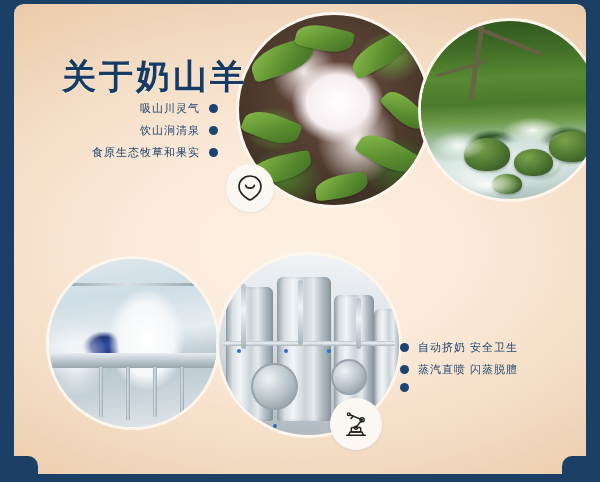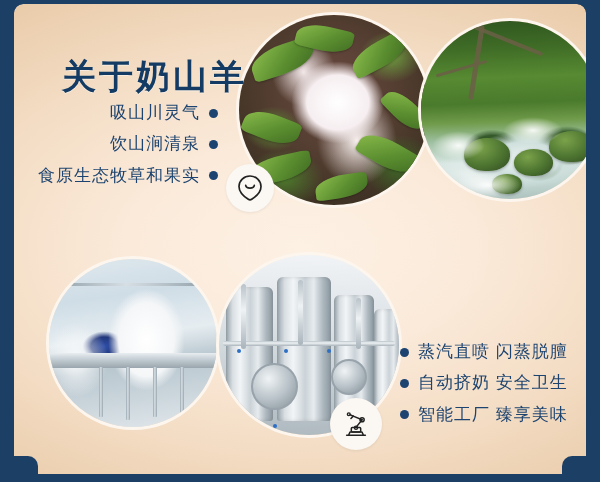--- a/index.html
+++ b/index.html
@@ -213,21 +213,21 @@
   #bullets-top    { right: 368px; top: 96px; align-items: flex-end; }
   #bullets-bottom { left: 386px;  top: 335px; align-items: flex-start; }
 
   .bullet-row {
     display: flex;
     align-items: center;
     gap: 9px;
     white-space: nowrap;
   }
   .bullet-text {
-    font-size: 17px;
+    font-size: 11px;
     color: #1d4470;
     letter-spacing: 1px;
     line-height: 1.55;
   }
   .dot {
     width: 9px; height: 9px;
     border-radius: 50%;
     background: #1d4470;
     flex: 0 0 auto;
   }
@@ -327,29 +327,28 @@
       <div class="bullet-row">
         <span class="bullet-text">食原生态牧草和果实</span>
         <span class="dot"></span>
       </div>
     </div>
 
 
     <div class="bullets" id="bullets-bottom">
       <div class="bullet-row">
         <span class="dot"></span>
+        <span class="bullet-text">自动挤奶 安全卫生</span>
+      </div>
+      <div class="bullet-row">
+        <span class="dot"></span>
         <span class="bullet-text">蒸汽直喷 闪蒸脱膻</span>
       </div>
       <div class="bullet-row">
         <span class="dot"></span>
-        <span class="bullet-text">自动挤奶 安全卫生</span>
-      </div>
-      <div class="bullet-row">
-        <span class="dot"></span>
-        <span class="bullet-text">智能工厂 臻享美味</span>
       </div>
     </div>
 
   </div>
 
   <div class="notch-strip"></div>
   <div class="notch left"></div>
   <div class="notch right"></div>
 
 </div>

